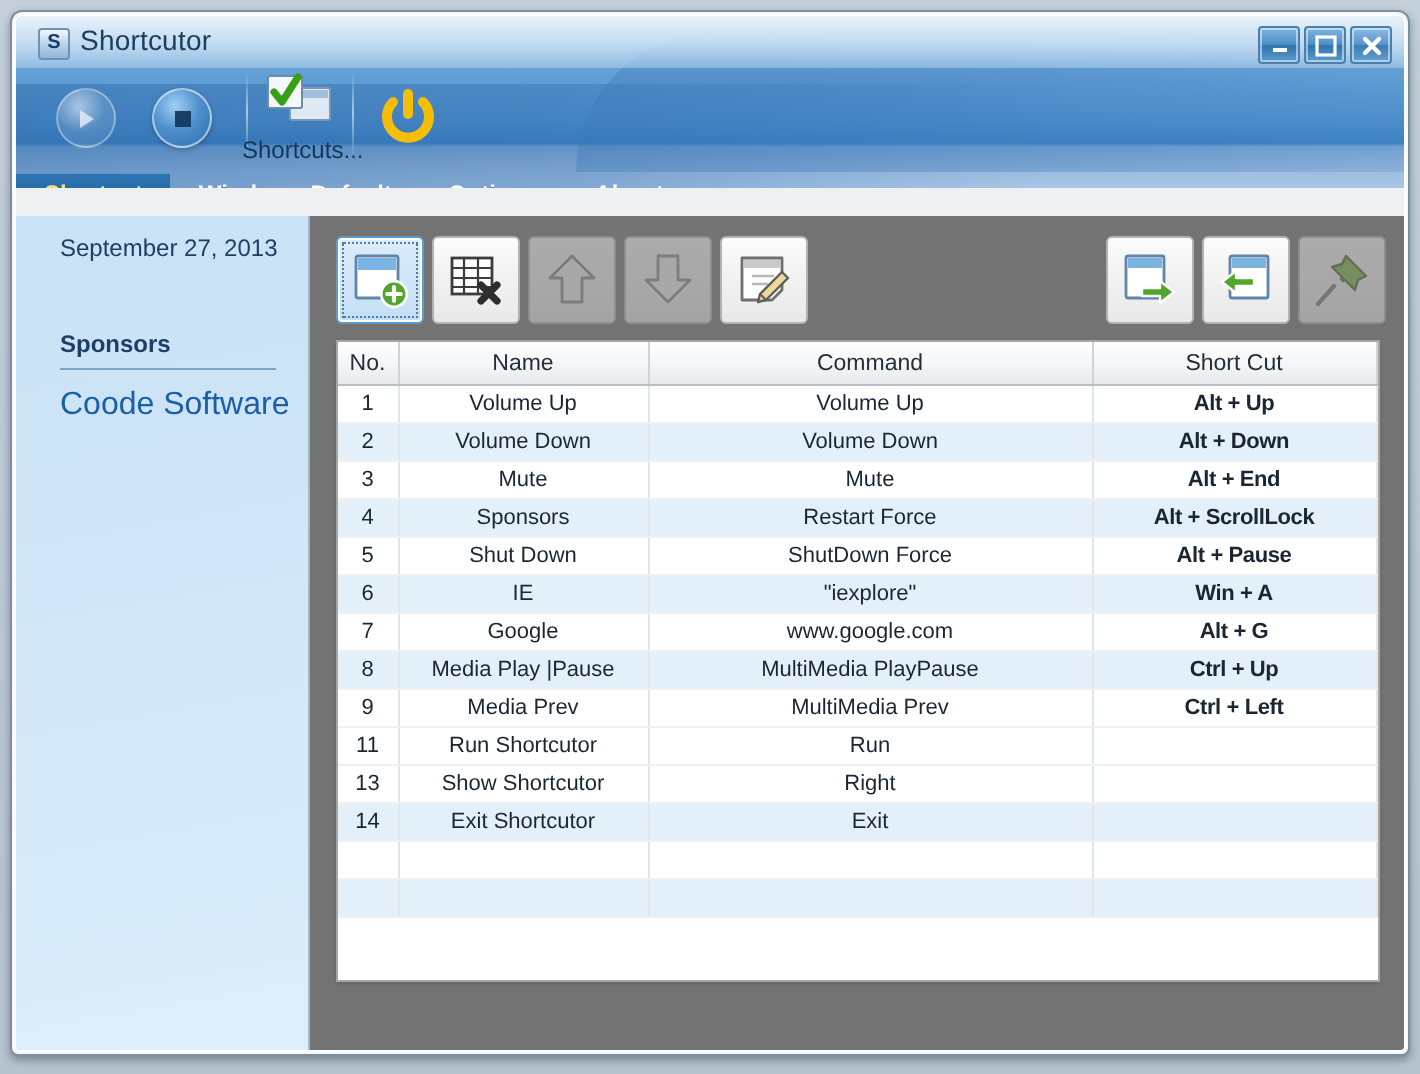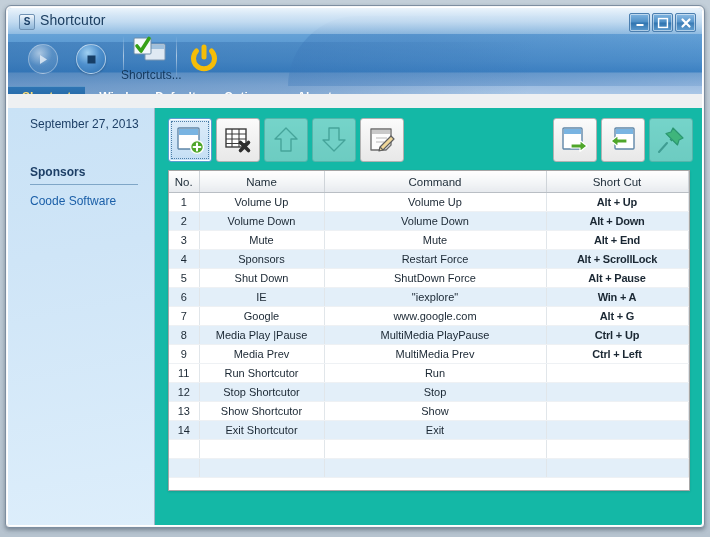--- a/index.html
+++ b/index.html
@@ -158,26 +158,26 @@
   .side-sponsors {
     position:absolute; left:22px; top:57px;
     font-size:12px; font-weight:bold; color:#1d3f66;
   }
   .side-rule {
     position:absolute; left:22px; top:76px; width:108px; height:1px;
     background:#7fa6c7;
   }
   .side-link {
     position:absolute; left:22px; top:86px;
-    font-size:12px; color:#1b5fa8; cursor:pointer;
+    font-size:16px; color:#1b5fa8; cursor:pointer;
   }
 
   .content {
     position:absolute; left:147px; top:0; right:0; bottom:0;
-    background:#14b8a6;
+    background:#737373;
     text-decoration:underline;
   }
 
   
   .tb {
     position:absolute; top:10px;
     width:44px; height:44px;
     border:1px solid #b2b2b2;
     border-radius:3px;
     background: linear-gradient(180deg,#fbfbfb 0%, #f1f1f1 52%, #e8e8e8 100%);
@@ -467,31 +467,24 @@
                     <td class="sc">Ctrl + Left</td>
                     <td></td>
                   </tr>
                   <tr>
                     <td class="no">11</td>
                     <td>Run Shortcutor</td>
                     <td>Run</td>
                     <td class="sc"></td>
                     <td></td>
                   </tr>
-                  <tr class="alt">
-                    <td class="no">12</td>
-                    <td>Stop Shortcutor</td>
-                    <td>Stop</td>
-                    <td class="sc"></td>
-                    <td></td>
-                  </tr>
                   <tr>
                     <td class="no">13</td>
                     <td>Show Shortcutor</td>
-                    <td>Show</td>
+                    <td>Right</td>
                     <td class="sc"></td>
                     <td></td>
                   </tr>
                   <tr class="alt">
                     <td class="no">14</td>
                     <td>Exit Shortcutor</td>
                     <td>Exit</td>
                     <td class="sc"></td>
                     <td></td>
                   </tr>

